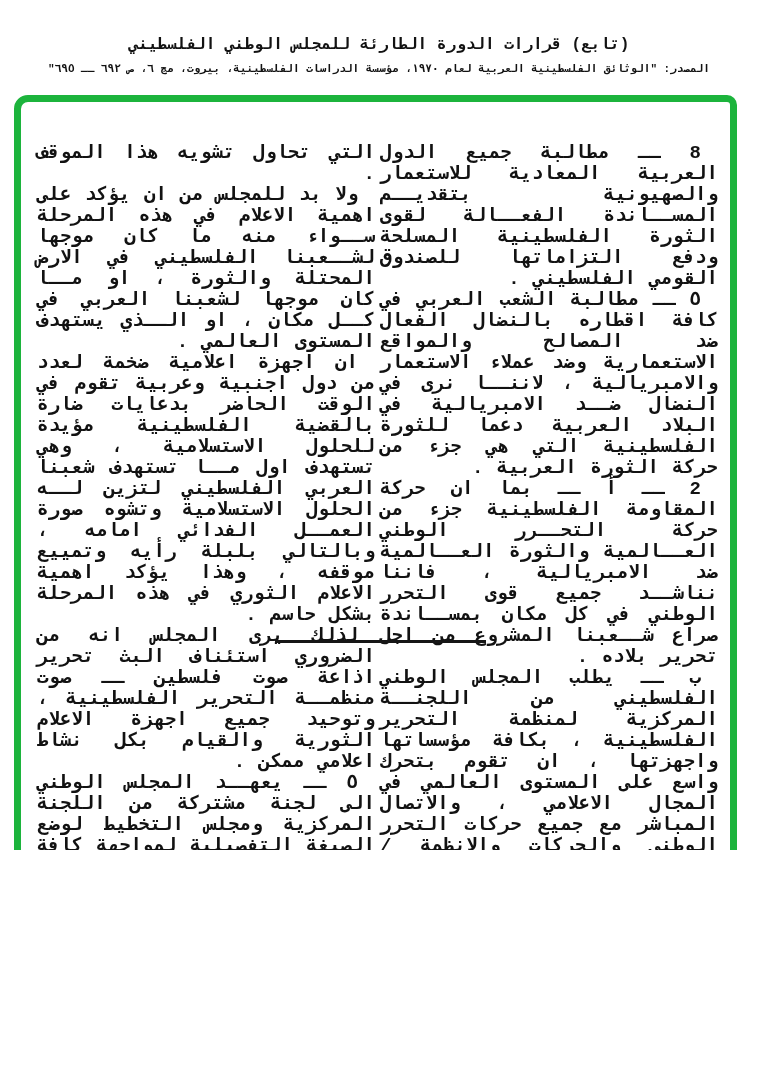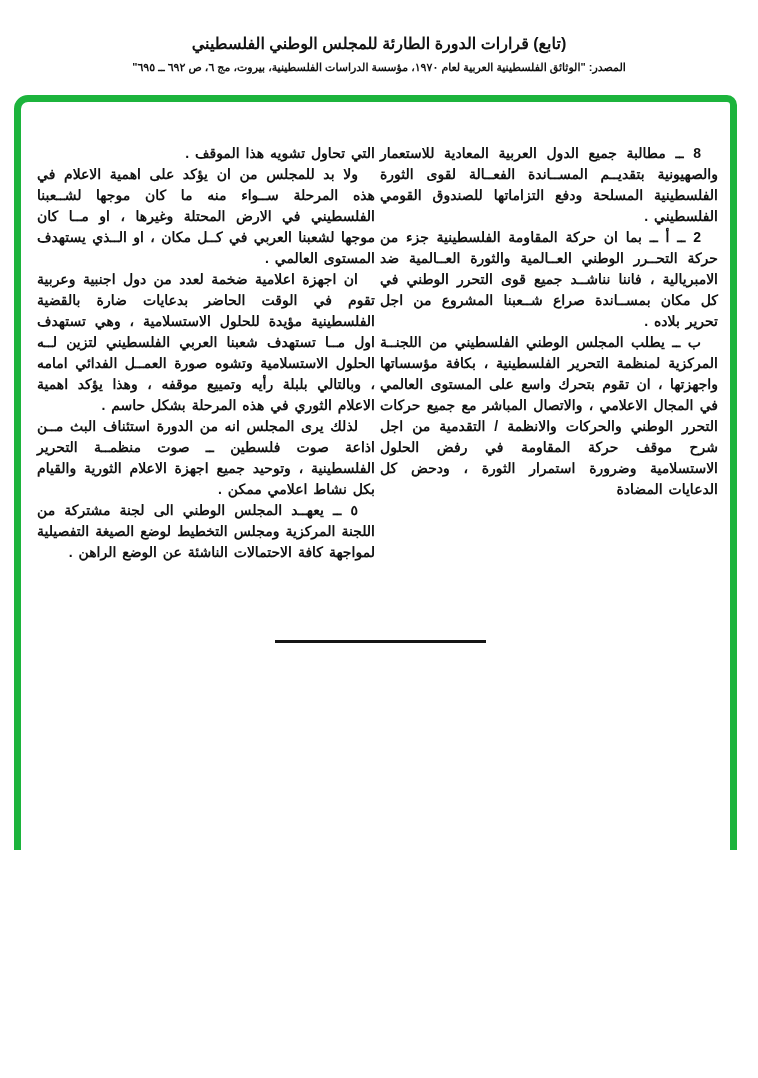--- a/index.html
+++ b/index.html
@@ -6,21 +6,21 @@
     --border-green:#1cb43c;
     --text:#121212;
     --background:#ffffff;
   }
   html,body{margin:0;padding:0;background:#fff;}
   .page{
     position:relative;
     width:758px;
     height:850px;
     background:var(--background);
-    font-family:Liberation Sans, sans-serif;
+    font-family:Liberation Mono, monospace;
     direction:rtl;
     overflow:hidden;
   }
   .doc-header{
     position:absolute;
     top:34px;left:0;right:0;
     text-align:center;
     color:var(--text);
   }
   .doc-title{
@@ -42,21 +42,21 @@
     height:939px;
     box-sizing:border-box;
     border:7px solid var(--border-green);
     border-radius:14px 10px 10px 12px;
     background:transparent;
   }
   .col{
     position:absolute;
     top:41px;
     width:338px;
-    font-size:14px;
+    font-size:19px;
     font-weight:700;
     line-height:21px;
     color:var(--text);
     text-align:justify;
   }
   .col-right{right:12px;}
   .col-left{left:16px;}
   .para{
     margin:0;
     text-indent:17px;
@@ -88,29 +88,30 @@
 
   <header class="doc-header">
     <h1 class="doc-title">(تابع) قرارات الدورة الطارئة للمجلس الوطني الفلسطيني</h1>
     <p class="doc-source">المصدر: "الوثائق الفلسطينية العربية لعام ١٩٧٠، مؤسسة الدراسات الفلسطينية، بيروت، مج ٦، ص ٦٩٢ ــ ٦٩٥"</p>
   </header>
 
   <div class="doc-frame">
 
     <section class="col col-right">
       <p class="para">8 ــ مطالبة جميع الدول العربية المعادية للاستعمار والصهيونية بتقديــم المســاندة الفعــالة لقوى الثورة الفلسطينية المسلحة ودفع التزاماتها للصندوق القومي الفلسطيني .</p>
+      <p class="para">٥ ــ مطالبة الشعب العربي في كافة اقطاره بالنضال الفعال ضد المصالح والمواقع الاستعمارية وضد عملاء الاستعمار والامبريالية ، لاننــا نرى في النضال ضــد الامبريالية في البلاد العربية دعما للثورة الفلسطينية التي هي جزء من حركة الثورة العربية .</p>
       <p class="para">2 ــ أ ــ بما ان حركة المقاومة الفلسطينية جزء من حركة التحــرر الوطني العــالمية والثورة العــالمية ضد الامبريالية ، فاننا نناشــد جميع قوى التحرر الوطني في كل مكان بمســاندة صراع شــعبنا المشروع من اجل تحرير بلاده .</p>
       <p class="para">ب ــ يطلب المجلس الوطني الفلسطيني من اللجنــة المركزية لمنظمة التحرير الفلسطينية ، بكافة مؤسساتها واجهزتها ، ان تقوم بتحرك واسع على المستوى العالمي في المجال الاعلامي ، والاتصال المباشر مع جميع حركات التحرر الوطني والحركات والانظمة / التقدمية من اجل شرح موقف حركة المقاومة في رفض الحلول الاستسلامية وضرورة استمرار الثورة ، ودحض كل الدعايات المضادة</p>
     </section>
 
     <section class="col col-left">
       <p class="para cont">التي تحاول تشويه هذا الموقف .</p>
-      <p class="para">ولا بد للمجلس من ان يؤكد على اهمية الاعلام في هذه المرحلة ســواء منه ما كان موجها لشــعبنا الفلسطيني في الارض المحتلة وغيرها ، او مــا كان موجها لشعبنا العربي في كــل مكان ، او الــذي يستهدف المستوى العالمي .</p>
+      <p class="para">ولا بد للمجلس من ان يؤكد على اهمية الاعلام في هذه المرحلة ســواء منه ما كان موجها لشــعبنا الفلسطيني في الارض المحتلة والثورة ، او مــا كان موجها لشعبنا العربي في كــل مكان ، او الــذي يستهدف المستوى العالمي .</p>
       <p class="para">ان اجهزة اعلامية ضخمة لعدد من دول اجنبية وعربية تقوم في الوقت الحاضر بدعايات ضارة بالقضية الفلسطينية مؤيدة للحلول الاستسلامية ، وهي تستهدف اول مــا تستهدف شعبنا العربي الفلسطيني لتزين لــه الحلول الاستسلامية وتشوه صورة العمــل الفدائي امامه ، وبالتالي بلبلة رأيه وتمييع موقفه ، وهذا يؤكد اهمية الاعلام الثوري في هذه المرحلة بشكل حاسم .</p>
-      <p class="para">لذلك يرى المجلس انه من الدورة استئناف البث مــن اذاعة صوت فلسطين ــ صوت منظمــة التحرير الفلسطينية ، وتوحيد جميع اجهزة الاعلام الثورية والقيام بكل نشاط اعلامي ممكن .</p>
+      <p class="para">لذلك يرى المجلس انه من الضروري استئناف البث تحرير اذاعة صوت فلسطين ــ صوت منظمــة التحرير الفلسطينية ، وتوحيد جميع اجهزة الاعلام الثورية والقيام بكل نشاط اعلامي ممكن .</p>
       <p class="para">٥ ــ يعهــد المجلس الوطني الى لجنة مشتركة من اللجنة المركزية ومجلس التخطيط لوضع الصيغة التفصيلية لمواجهة كافة الاحتمالات الناشئة عن الوضع الراهن .</p>
     </section>
 
   </div>
 
   <div class="artifact-line"></div>
 
   <footer class="page-number">٣</footer>
 
 </div>

